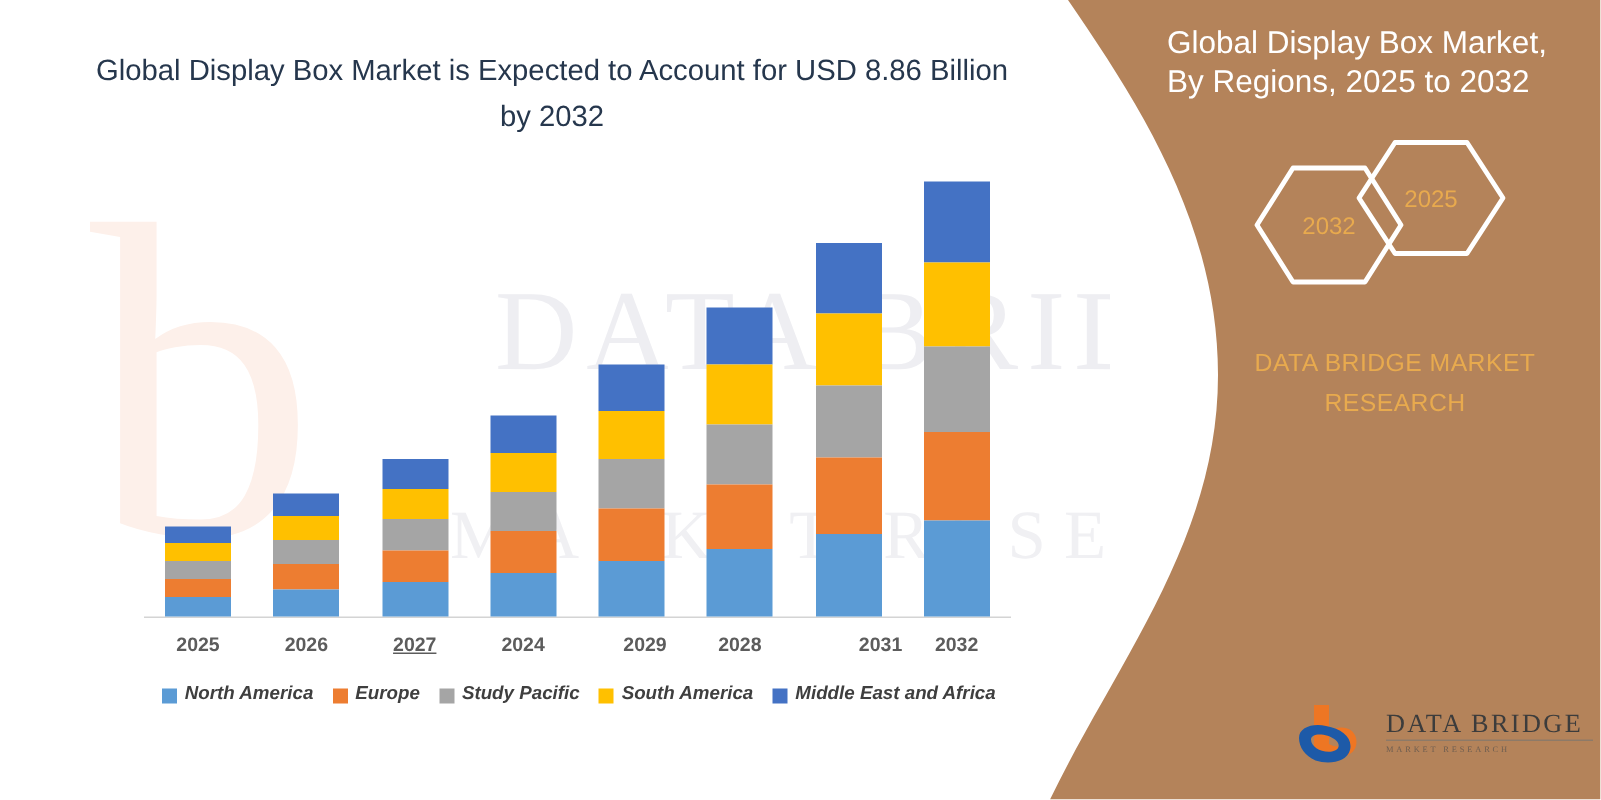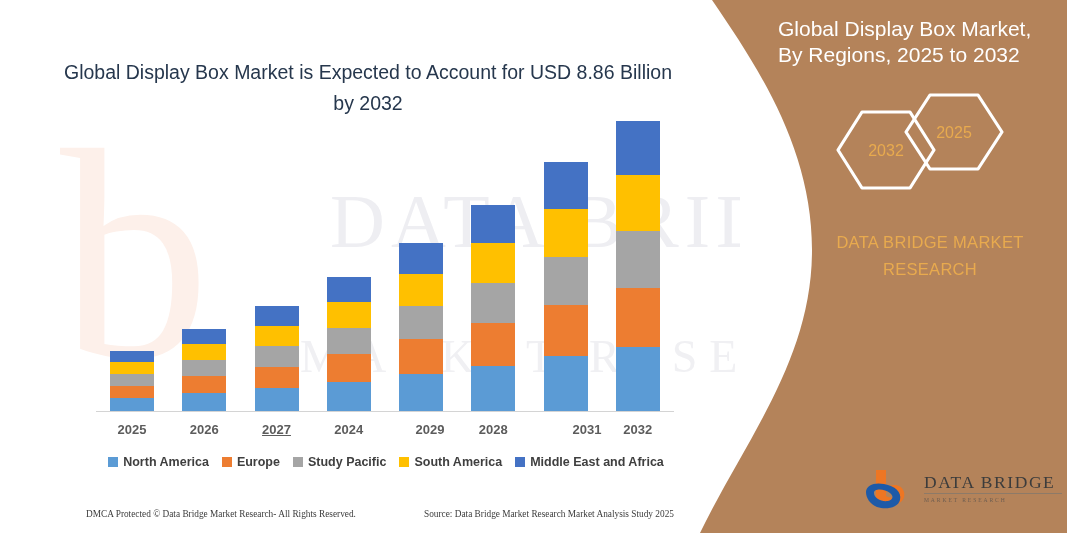--- a/index.html
+++ b/index.html
@@ -42,21 +42,20 @@
   }
 
   
   .chart-title{
     position:absolute;z-index:3;
     left:62px;top:32px;width:612px;
     text-align:center;
     font-size:19.5px;line-height:31px;
     color:#26374d;
     font-family:"Liberation Sans", sans-serif;
-    margin-top:25px;
   }
 
   
   .chart{
     position:absolute;z-index:3;
     left:96px;top:110px;width:578px;height:310px;
   }
   .plot{
     position:absolute;left:0;top:0;width:578px;height:302px;
   }
@@ -78,21 +77,21 @@
     top:8px;
   }
 
   
   .legend{
     position:absolute;z-index:3;
     left:96px;top:455px;width:580px;
     display:flex;justify-content:center;align-items:center;
     gap:13px;
   }
-  .legend-item{display:flex;align-items:center;gap:5px;}
+  .legend-item{display:flex;align-items:flex-end;gap:5px;font-style:italic;}
   .legend-swatch{width:10px;height:10px;display:block;}
   .legend-label{font-size:12.5px;font-weight:bold;color:#3f3f3f;white-space:nowrap;}
 
   
   .footer{
     position:absolute;z-index:3;left:0;top:505px;width:700px;height:24px;
     font-family:"Liberation Serif", serif;
     font-size:9.3px;color:#3c3c3c;
   }
   .footer-left{position:absolute;left:86px;top:4px;white-space:nowrap;}
@@ -243,24 +242,20 @@
       <div class="legend-item">
         <span class="legend-swatch" style="background: rgb(255, 192, 0);"></span>
         <span class="legend-label">South America</span>
       </div>
       <div class="legend-item">
         <span class="legend-swatch" style="background: rgb(68, 114, 196);"></span>
         <span class="legend-label">Middle East and Africa</span>
       </div>
     </div>
 
-  <div class="footer">
-    <div class="footer-left">DMCA Protected © Data Bridge Market Research-  All Rights Reserved.</div>
-    <div class="footer-right">Source: Data Bridge Market Research  Market Analysis Study 2025</div>
-  </div>
 
   <div class="rp-title">Global Display Box Market, By Regions, 2025 to 2032</div>
 
   <div class="hexwrap">
     <svg width="200" height="112" viewBox="0 0 200 112" xmlns="http://www.w3.org/2000/svg">
 
       <polygon points="18,62 42,24 90,24 114,62 90,100 42,100" fill="none" stroke="#ffffff" stroke-width="3.2" stroke-linejoin="round"></polygon>
 
       <polygon points="86,44 110,7 158,7 182,44 158,81 110,81" fill="none" stroke="#ffffff" stroke-width="3.2" stroke-linejoin="round"></polygon>
       <text id="hex-label-2032" x="66" y="68" text-anchor="middle" font-family="Liberation Sans, sans-serif" font-size="16" fill="#e8aa4e">2032</text>

